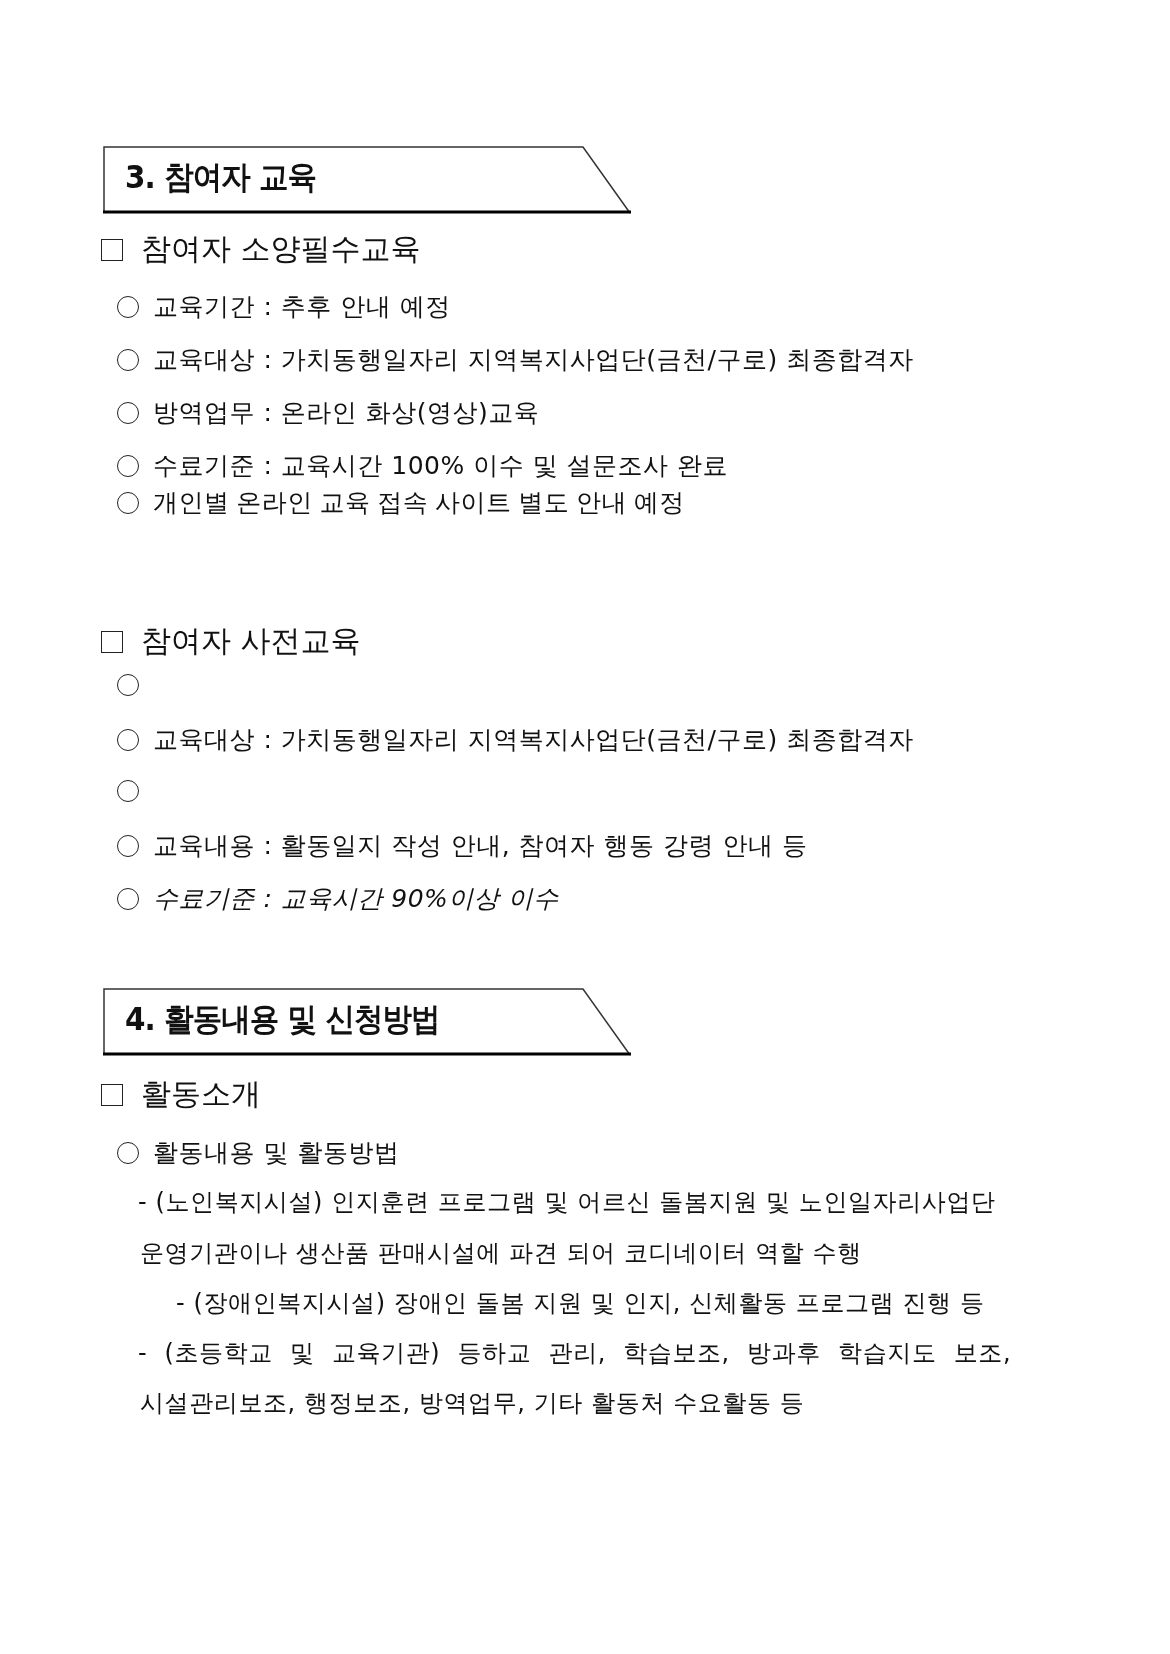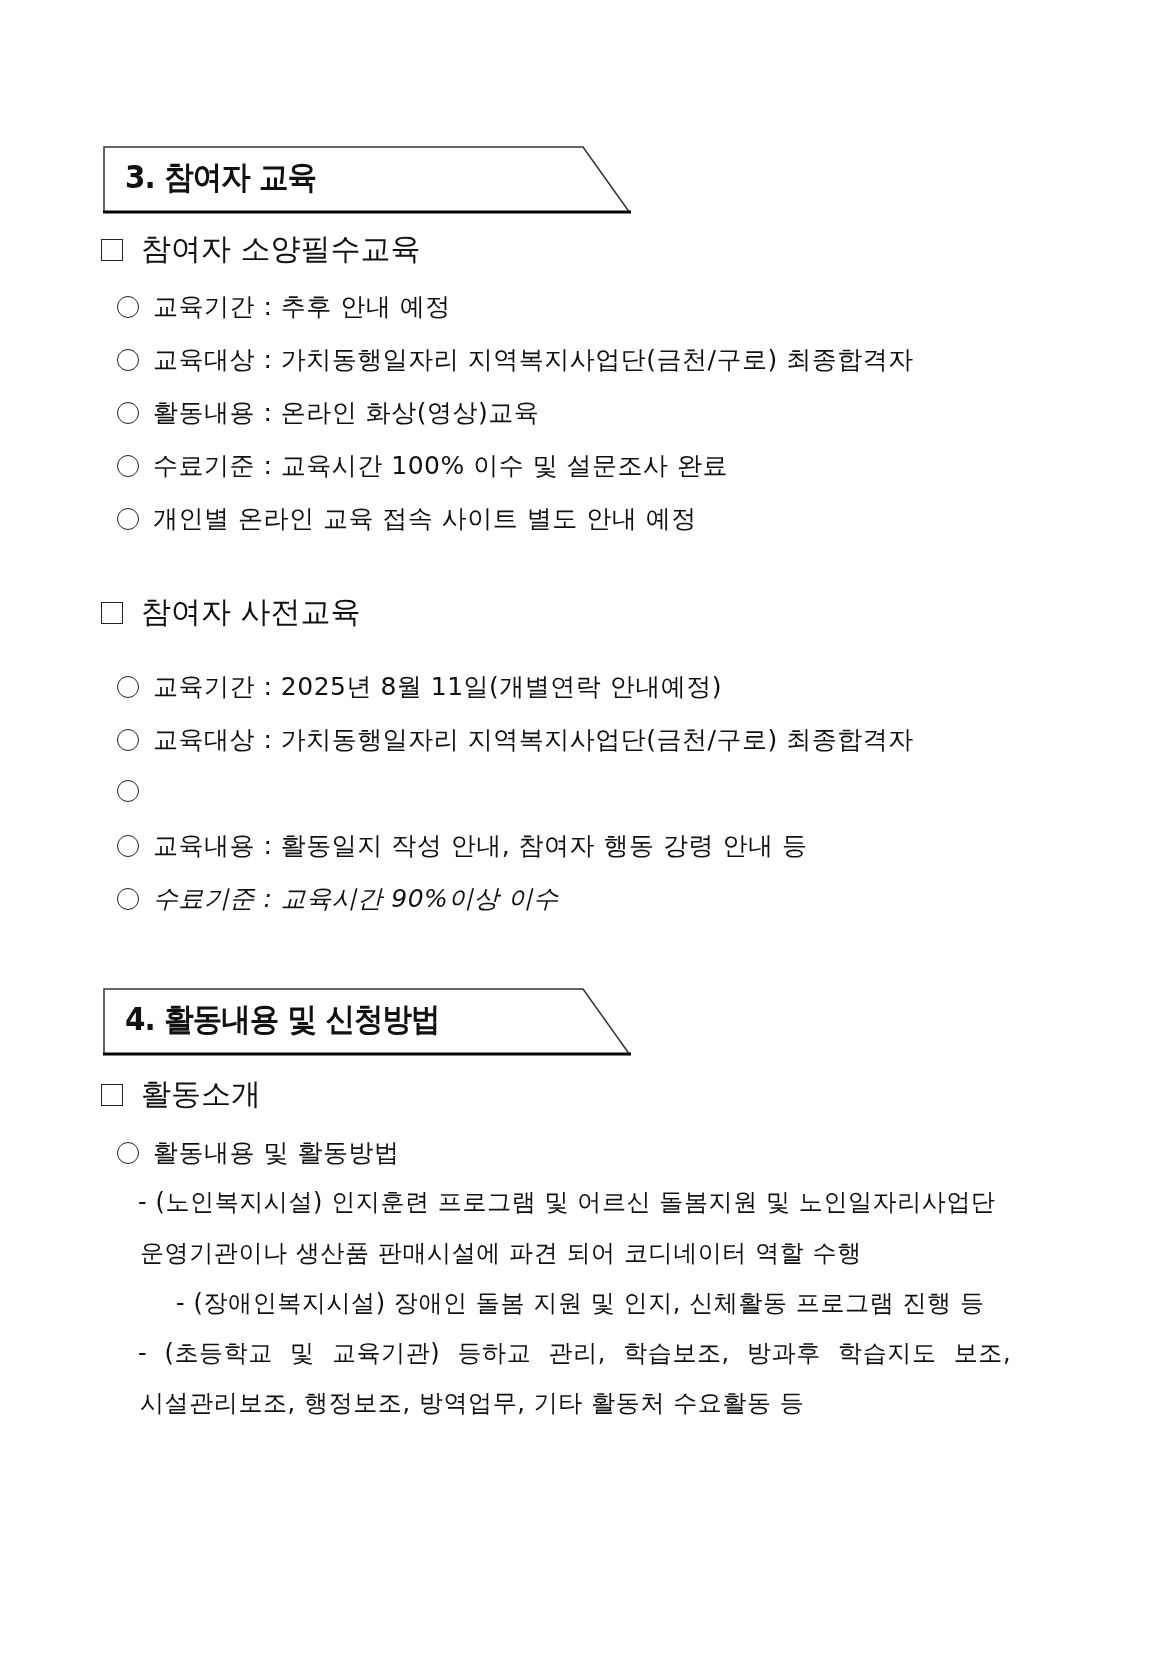--- a/index.html
+++ b/index.html
@@ -34,34 +34,34 @@
 <div class="abs sq-item" style="top:229px;">
   <span class="sq"></span><span>참여자 소양필수교육</span>
 </div>
 <div class="abs ci-item" style="top:290px;">
   <span class="ci"></span><span>교육기간 : 추후 안내 예정</span>
 </div>
 <div class="abs ci-item" style="top:343px;">
   <span class="ci"></span><span>교육대상 : 가치동행일자리 지역복지사업단(금천/구로) 최종합격자</span>
 </div>
 <div class="abs ci-item" style="top:396px;">
-  <span class="ci"></span><span>활동내용 : 온라인 화상(영상)교육</span>
+  <span class="ci"></span><span>방역업무 : 온라인 화상(영상)교육</span>
 </div>
 <div class="abs ci-item" style="top:449px;">
   <span class="ci"></span><span>수료기준 : 교육시간 100% 이수 및 설문조사 완료</span>
 </div>
-<div class="abs ci-item" style="top:502px;">
+<div class="abs ci-item" style="top:486px;font-family:Liberation Serif, serif;">
   <span class="ci"></span><span>개인별 온라인 교육 접속 사이트 별도 안내 예정</span>
 </div>
 
-<div class="abs sq-item" style="top:592px;text-align:center;">
+<div class="abs sq-item" style="top:621px;text-align:center;">
   <span class="sq"></span><span>참여자 사전교육</span>
 </div>
 <div class="abs ci-item" style="top:670px;">
-  <span class="ci"></span><span>교육기간 : 2025년 8월 11일(개별연락 안내예정)</span>
+  <span class="ci"></span>
 </div>
 <div class="abs ci-item" style="top:723px;">
   <span class="ci"></span><span>교육대상 : 가치동행일자리 지역복지사업단(금천/구로) 최종합격자</span>
 </div>
 <div class="abs ci-item" style="top:776px;">
   <span class="ci"></span>
 </div>
 <div class="abs ci-item" style="top:829px;">
   <span class="ci"></span><span>교육내용 : 활동일지 작성 안내, 참여자 행동 강령 안내 등</span>
 </div>

